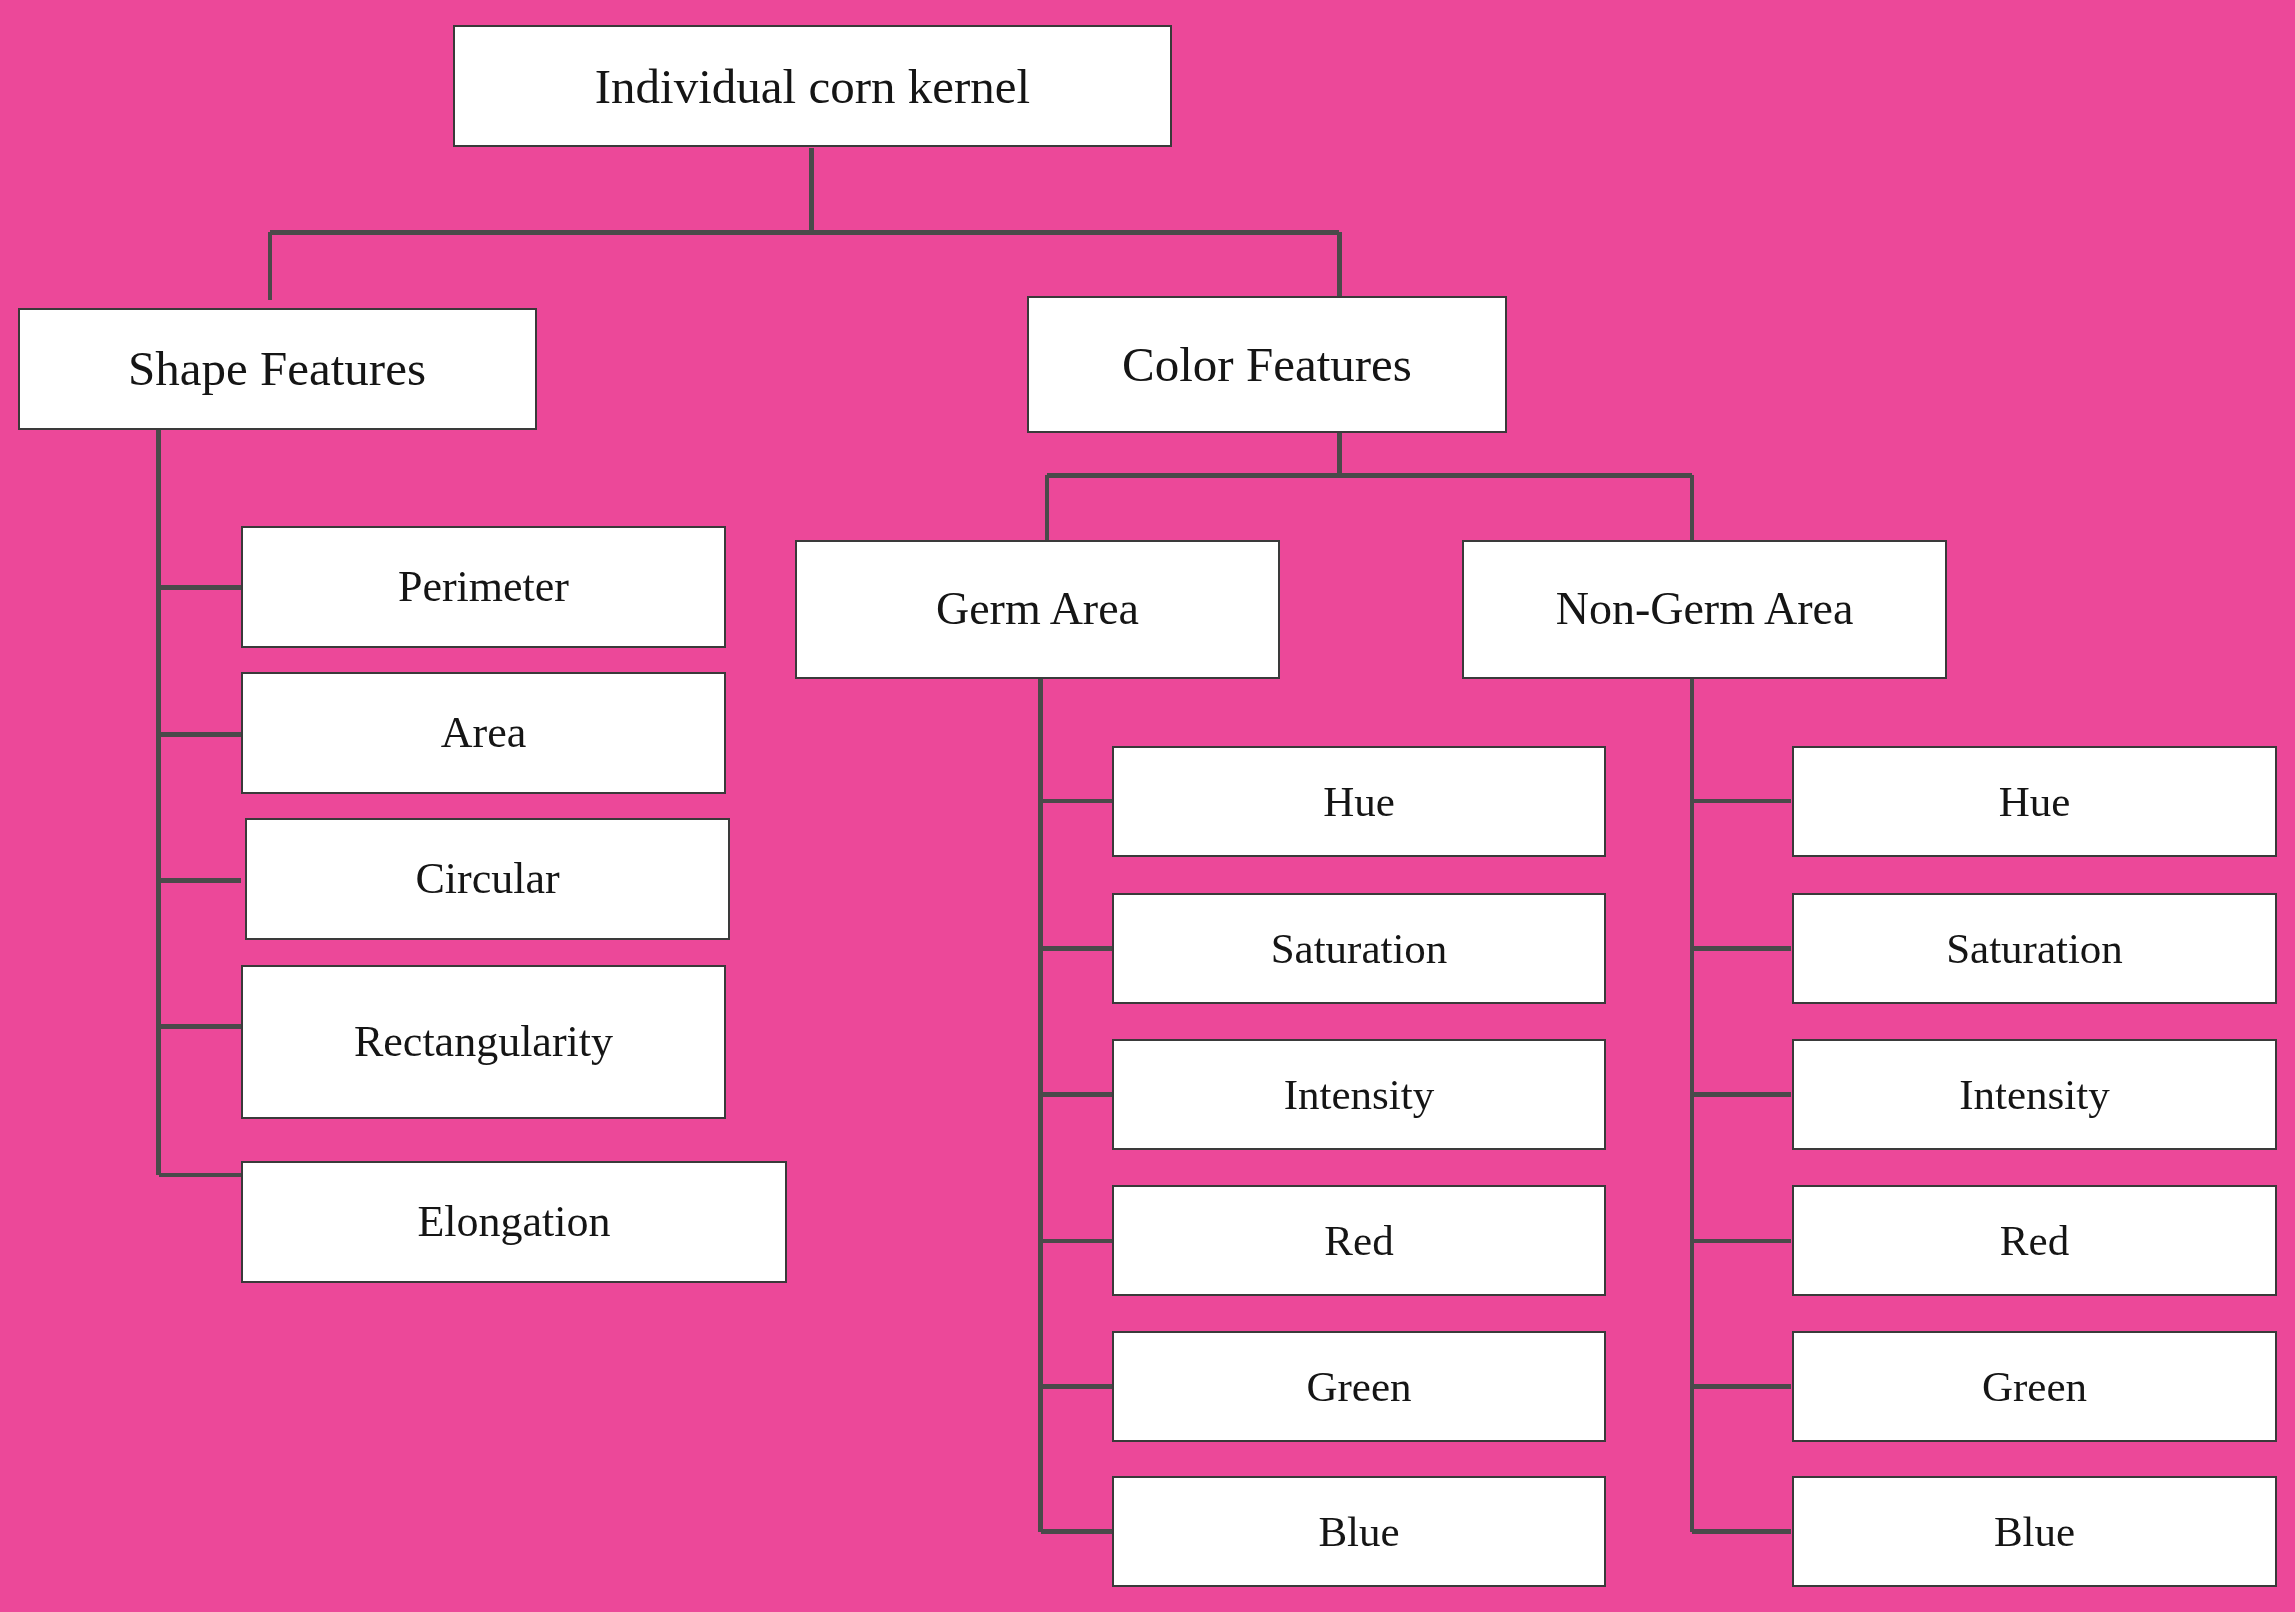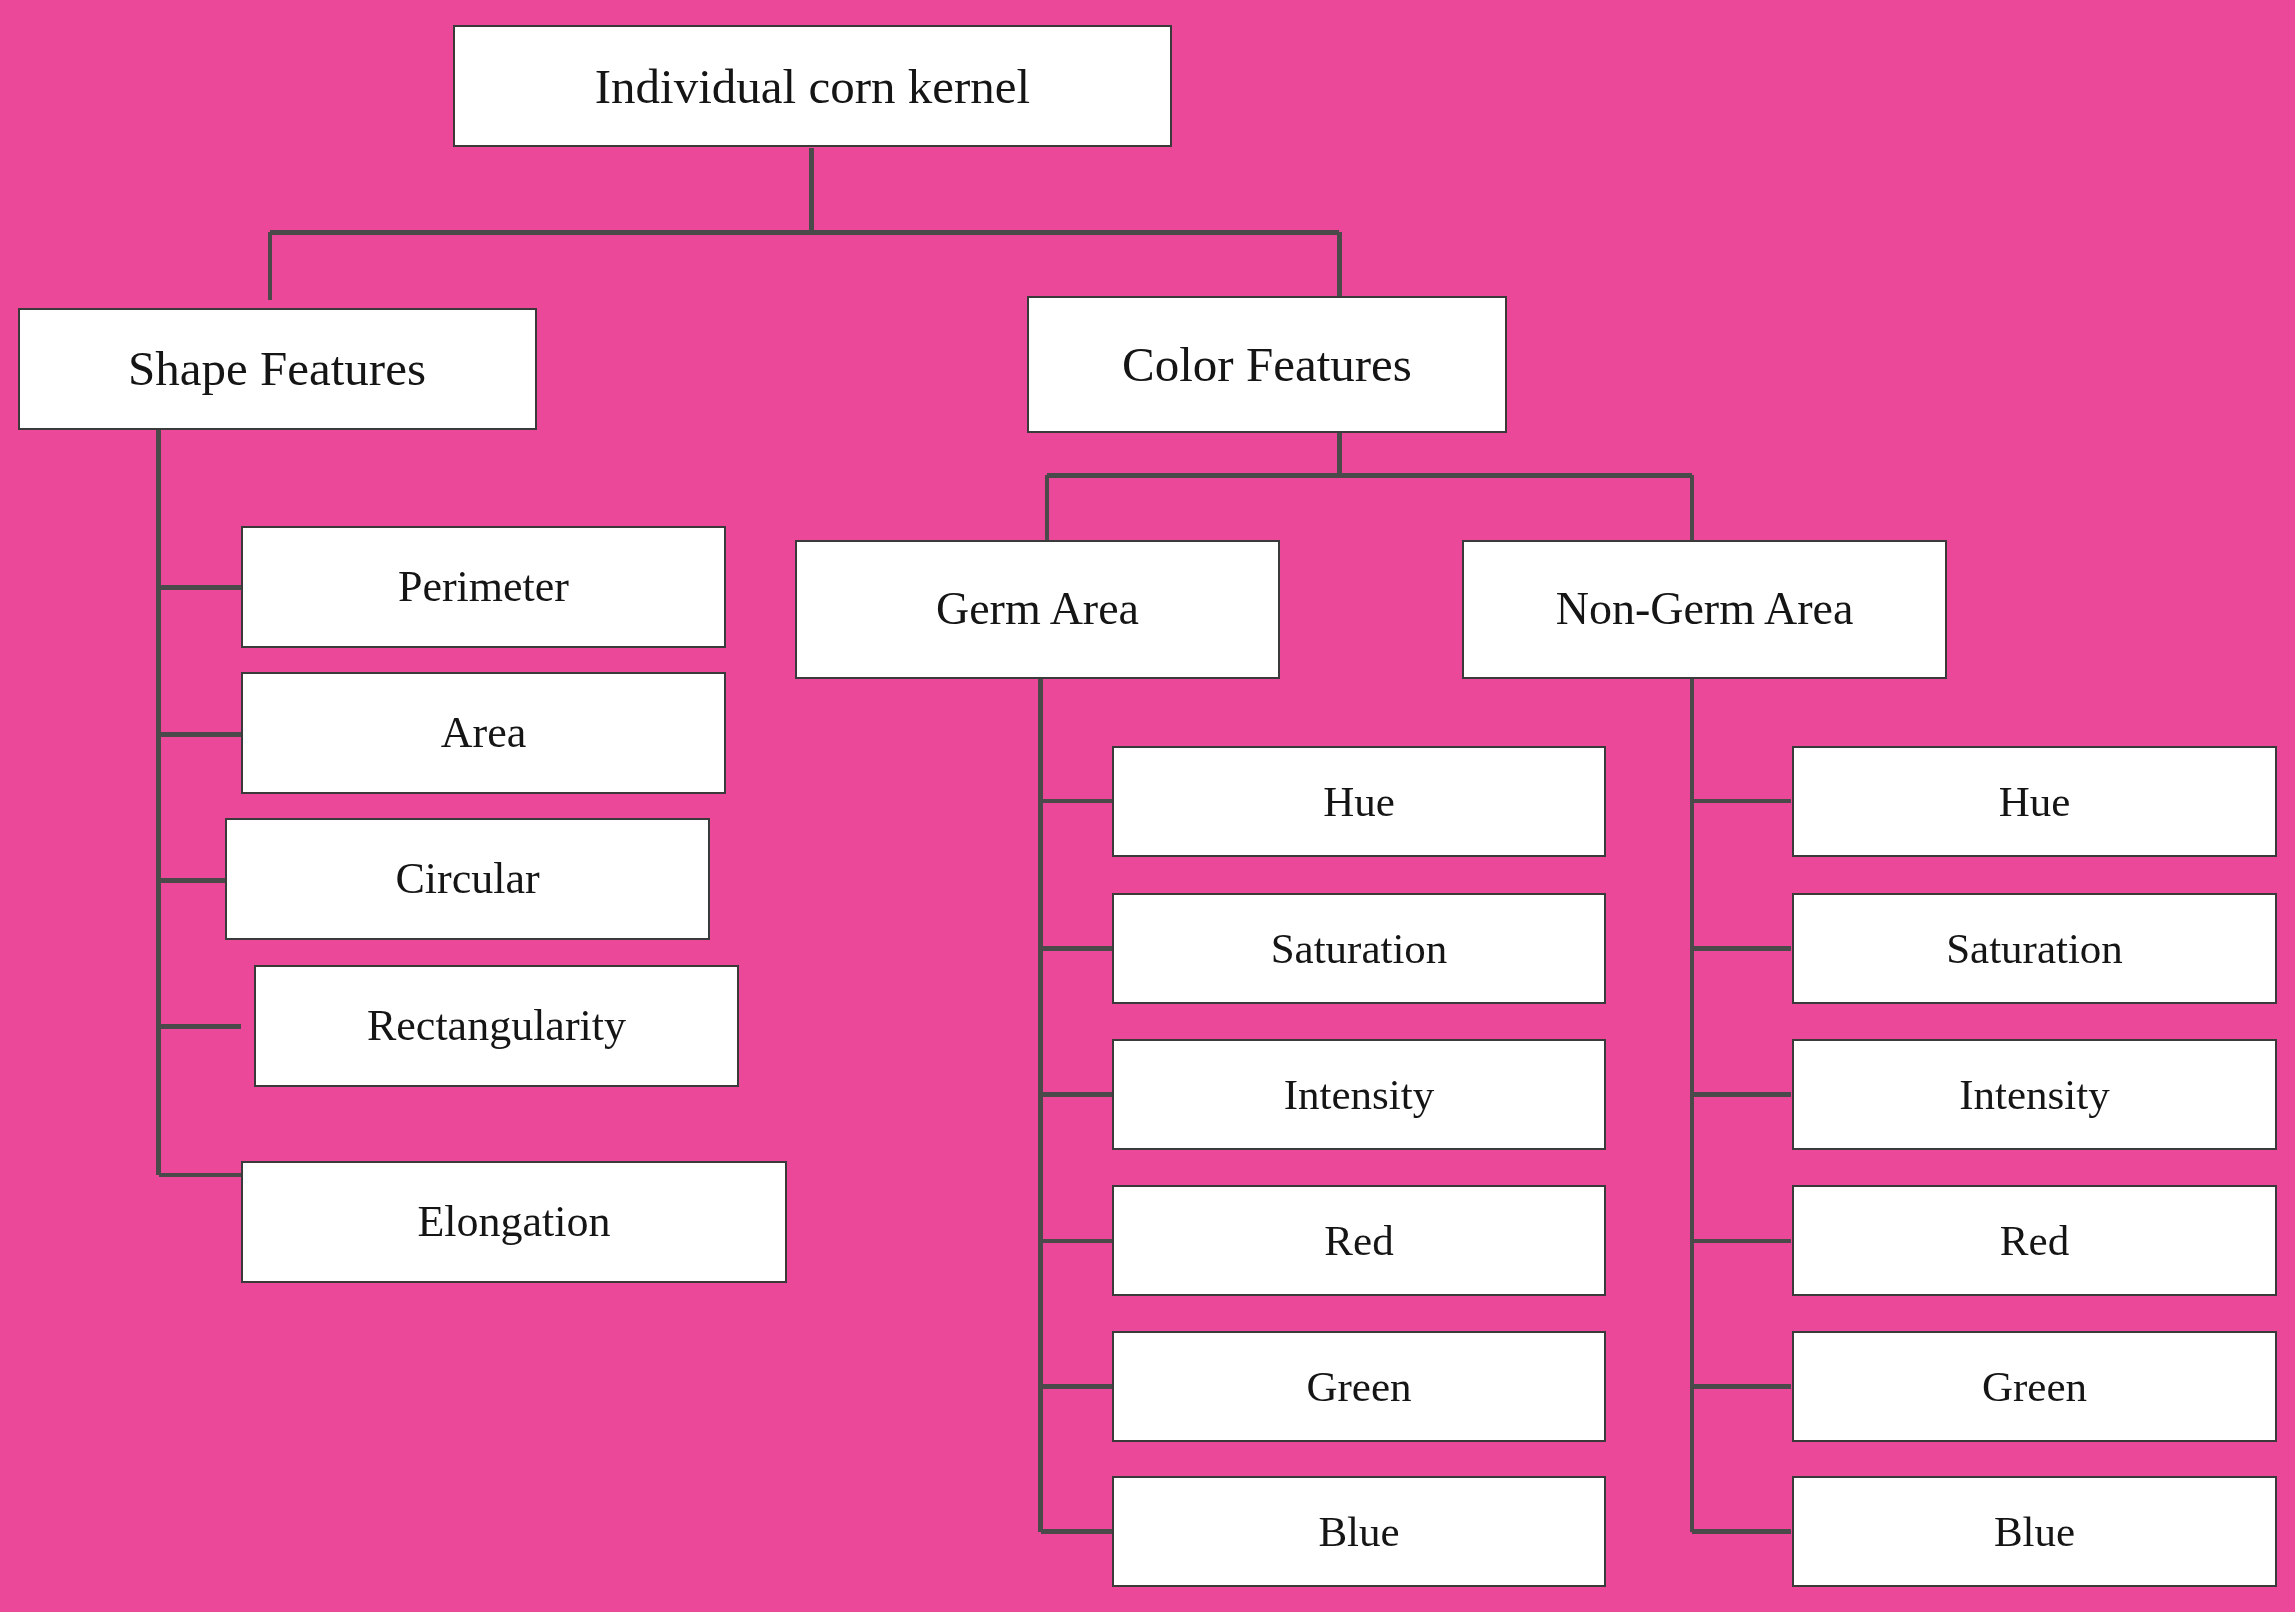--- a/index.html
+++ b/index.html
@@ -110,24 +110,24 @@
   <div class="node-box" style="left:1027px; top:296px; width:480px; height:137px;">
     <span class="node-label lvl-two">Color Features</span>
   </div>
 
   <div class="node-box" style="left:241px; top:526px; width:485px; height:122px;">
     <span class="node-label lvl-leaf">Perimeter</span>
   </div>
   <div class="node-box" style="left:241px; top:672px; width:485px; height:122px;">
     <span class="node-label lvl-leaf">Area</span>
   </div>
-  <div class="node-box" style="left:225px; top:818px; width:485px; height:122px;">
+  <div class="node-box" style="left:245px; top:818px; width:485px; height:122px;">
     <span class="node-label lvl-leaf">Circular</span>
   </div>
-  <div class="node-box" style="left:241px; top:965px; width:485px; height:122px;margin-left:13px;">
+  <div class="node-box" style="left:241px; top:965px; width:485px; height:154px;">
     <span class="node-label lvl-leaf">Rectangularity</span>
   </div>
   <div class="node-box" style="left:241px; top:1125px; width:546px; height:122px;margin-top:36px;">
     <span class="node-label lvl-leaf">Elongation</span>
   </div>
 
   <div class="node-box" style="left:795px; top:540px; width:485px; height:139px;">
     <span class="node-label lvl-three">Germ Area</span>
   </div>
 

